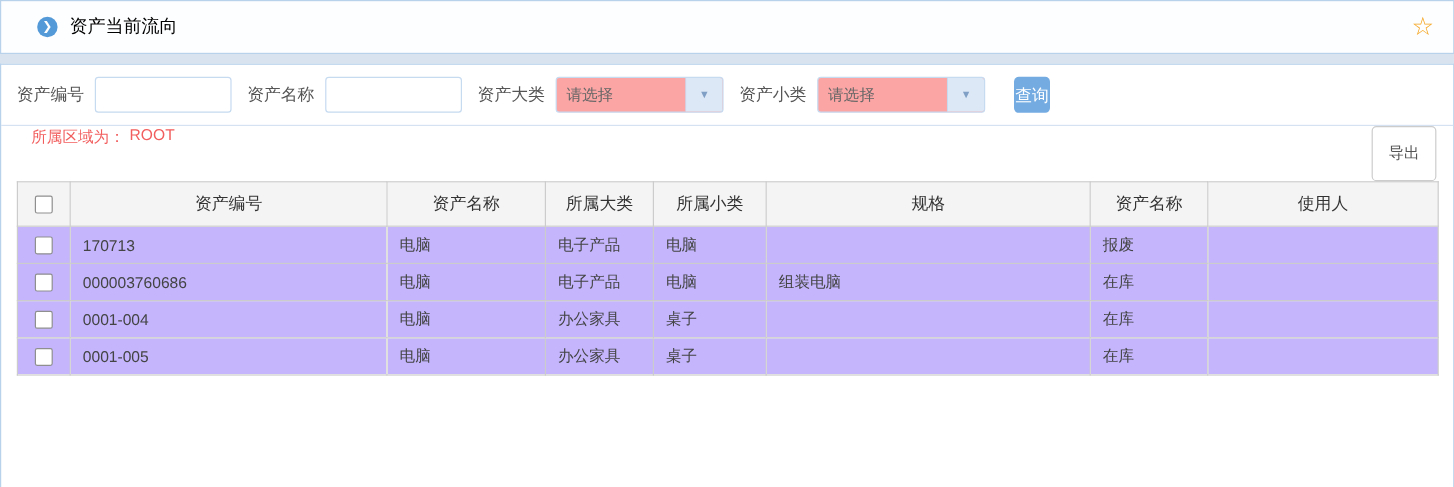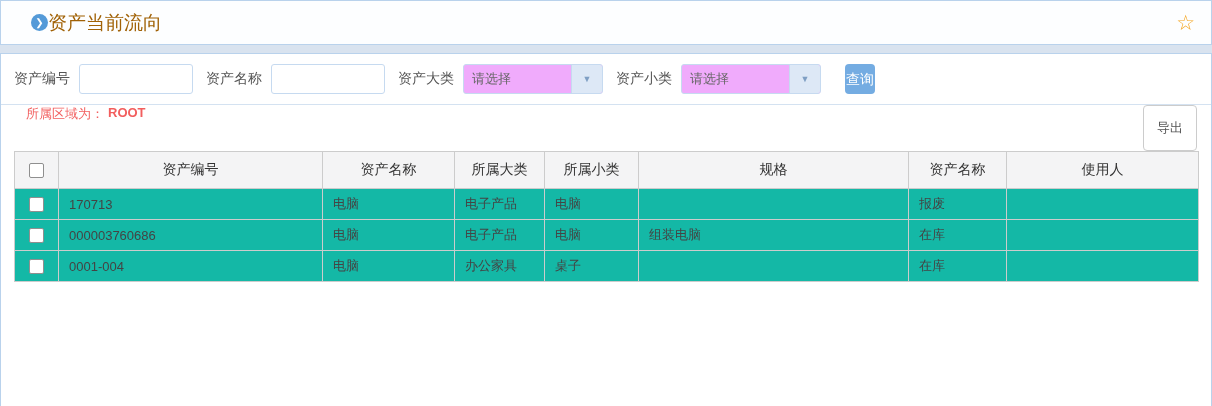--- a/index.html
+++ b/index.html
@@ -12,71 +12,71 @@
   
   .panel-top {
     height:45px; background:#fdfeff; border:1px solid #b9d2ec;
     display:flex; align-items:center; padding:0 16px 0 30px;
   }
   .circle-icon {
     width:17px; height:17px; border-radius:50%; background:#549ad8;
     color:#fff; font-size:10px; font-weight:bold; line-height:1;
     display:flex; align-items:center; justify-content:center; flex:0 0 auto;
   }
-  .panel-title { color:#a16207; font-size:19px; }
+  .panel-title { color:#000000; font-size:15px; margin-left:10px; }
   .star { margin-left:auto; color:#f5a623; font-size:21px; line-height:1; cursor:pointer; }
   .gap { height:8px; }
   
   .panel-main {
     height:362px; background:#fff; border:1px solid #b9d2ec;
     border-bottom:none;
   }
   
   .filter-bar {
     height:51px; display:flex; align-items:center;
     padding-left:13px; border-bottom:1px solid #d4e2f1;
   }
   .flabel { font-size:14px; color:#555; margin-right:9px; white-space:nowrap; }
   .text-input {
     width:114px; height:30px; border:1px solid #c6daf0; border-radius:3px;
     margin-right:13px; padding:0 6px; font-size:13px; color:#333; outline:none;
     background:#fff;
   }
   .select {
     width:140px; height:30px; border:1px solid #c6daf0; border-radius:3px;
-    display:flex; align-items:stretch; margin-right:13px; background:#f0abfc; cursor:pointer;
+    display:flex; align-items:stretch; margin-right:13px; background:#fca5a5; cursor:pointer;
   }
   .sel-text { flex:1; display:flex; align-items:center; padding-left:8px; font-size:13px; color:#666; }
   .sel-arrow {
     width:31px; background:#dde8f6; border-left:1px solid #c6daf0;
     border-radius:0 2px 2px 0; display:flex; align-items:center; justify-content:center;
     color:#7f9fc4; font-size:9px;
   }
   .search-btn {
     margin-left:11px; background:#74ace2; color:#fff; border:none; border-radius:4px;
     font-size:14px; padding:8px 1px; cursor:pointer; font-family:inherit; line-height:1;
   }
   
   .region-bar { height:46px; display:flex; padding:0 14px 0 25px; }
   .region-text { font-size:13px; color:#f25e5e; }
-  .region-value { font-size:13px; color:#f25e5e; margin-left:4px;font-weight:bold; }
+  .region-value { font-size:13px; color:#f25e5e; margin-left:4px; }
   .export-btn {
     margin-left:auto; background:#fff; border:1px solid #ccc; border-radius:4px;
     color:#555; font-size:13px; padding:6px 13px; cursor:pointer; font-family:Liberation Mono, monospace; line-height:1;
   }
   
   table { width:1184px; margin:0 13px; border-collapse:collapse; table-layout:fixed; }
   th {
     background:#f4f4f5; border:1px solid #ccc; height:37px;
     font-weight:400; font-size:14px; color:#333; text-align:center; padding:0 4px;
     white-space:nowrap; overflow:hidden;
   }
   td {
     border:1px solid #ccc; height:31px; font-size:13px; color:#444;
-    padding:0 10px; white-space:nowrap; overflow:hidden; background:#14b8a6;
+    padding:0 10px; white-space:nowrap; overflow:hidden; background:#c4b5fd;
   }
   .cb { text-align:center; padding:0; }
   input[type="checkbox"] {
     -webkit-appearance:none; appearance:none;
     width:15px; height:15px; border:1px solid #8f8f8f; border-radius:2px;
     background:#fff; margin:0; vertical-align:middle; cursor:pointer;
   }
 </style>
 </head>
 <body>
@@ -177,15 +177,27 @@
           </td>
           <td>0001-004</td>
           <td>电脑</td>
           <td>办公家具</td>
           <td>桌子</td>
           <td></td>
           <td>在库</td>
           <td></td>
         </tr>
 
+        <tr>
+          <td class="cb">
+            <input type="checkbox" style="">
+          </td>
+          <td>0001-005</td>
+          <td>电脑</td>
+          <td>办公家具</td>
+          <td>桌子</td>
+          <td></td>
+          <td>在库</td>
+          <td></td>
+        </tr>
       </tbody>
   </table>
 </div>
 
 </body></html>

